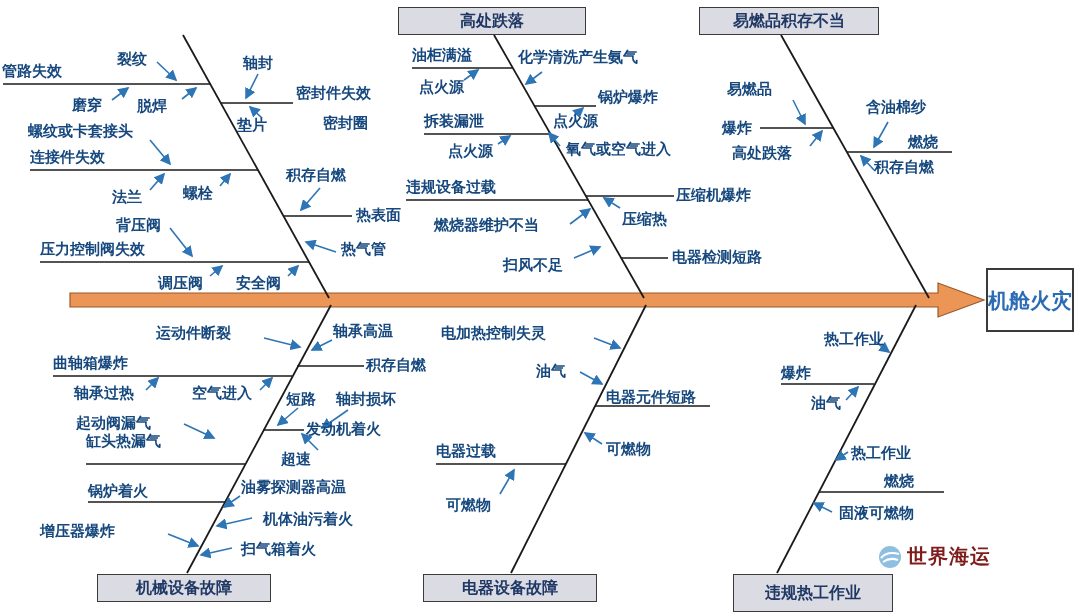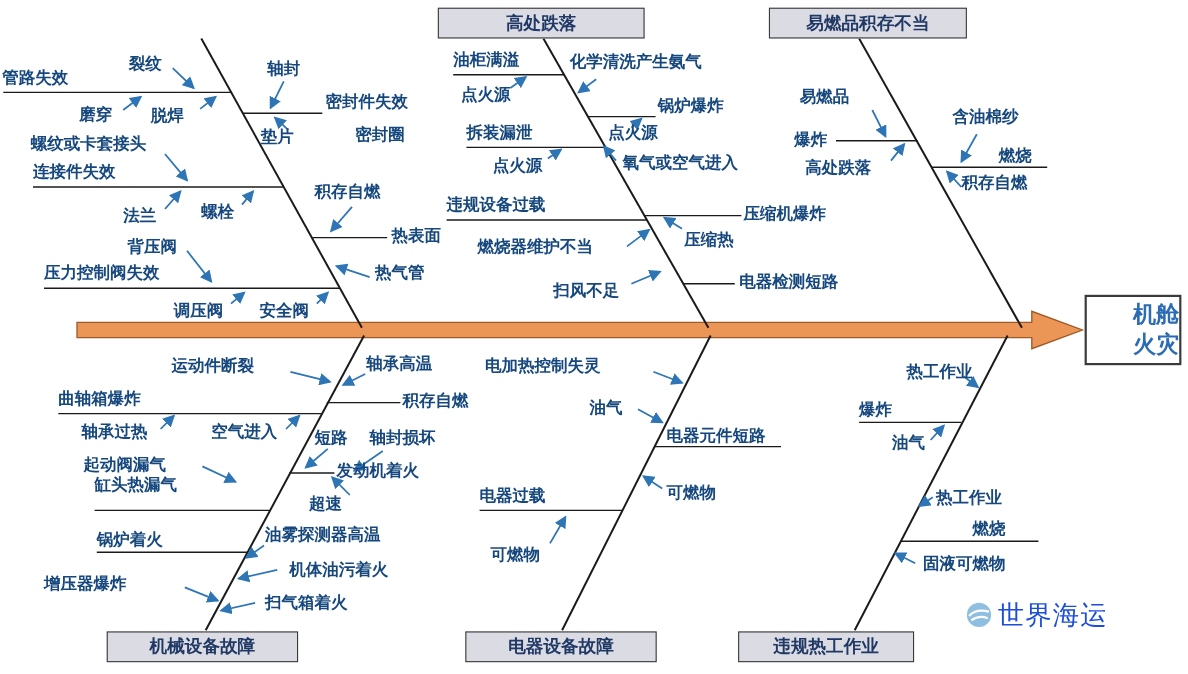--- a/index.html
+++ b/index.html
@@ -4,25 +4,25 @@
 <style>
   html,body{margin:0;padding:0;background:#fff;}
   .stage{position:relative;width:1080px;height:613px;background:#ffffff;overflow:hidden;
          font-family:"Liberation Sans","DejaVu Sans",sans-serif;}
   .lbl{position:absolute;white-space:nowrap;font-size:15px;font-weight:bold;
        color:#16487E;line-height:18px;}
   .cat{position:absolute;display:flex;align-items:center;justify-content:center;
        background:#DBDBE4;border:1px solid #3a3a3a;color:#1F3864;font-weight:bold;
        font-size:16px;box-sizing:border-box;}
   .effect{position:absolute;border:2px solid #3a3a3a;background:#fff;display:flex;
-          flex-direction:column;align-items:flex-end;justify-content:center;
+          align-items:center;justify-content:center;
           color:#2B6CB5;font-weight:bold;font-size:21px;line-height:27px;box-sizing:border-box;}
   svg.lines{position:absolute;left:0;top:0;}
   .wm{position:absolute;left:878px;top:543px;display:flex;align-items:center;gap:5px;}
-  .wm-text{font-size:24px;font-weight:normal;color:#1d4ed8;letter-spacing:1px;}
+  .wm-text{font-size:20px;font-weight:bold;color:#7f1d1d;letter-spacing:1px;}
 </style>
 </head>
 <body>
 
 <div class="stage">
 
   <svg class="lines" width="1080" height="613" viewBox="0 0 1080 613">
     <defs>
       <marker id="ab" viewBox="0 0 10 10" refX="8.5" refY="5" markerWidth="7" markerHeight="7" orient="auto">
         <path d="M0,0 L10,5 L0,10 z" fill="#2E75B6"></path>
@@ -113,21 +113,21 @@
       <line x1="846" y1="400" x2="858" y2="387" marker-end="url(#ab)"></line>
       <line x1="848" y1="452" x2="836" y2="460" marker-end="url(#ab)"></line>
       <line x1="832" y1="512" x2="814" y2="503" marker-end="url(#ab)"></line>
     </g>
   </svg>
 
   <div class="cat" style="left:398px;top:7px;width:188px;height:28px">高处跌落</div>
   <div class="cat" style="left:699px;top:7px;width:180px;height:28px">易燃品积存不当</div>
   <div class="cat" style="left:97px;top:574px;width:174px;height:28px">机械设备故障</div>
   <div class="cat" style="left:423px;top:574px;width:174px;height:28px">电器设备故障</div>
-  <div class="cat" style="left:671px;top:574px;width:160px;height:28px">违规热工作业</div>
+  <div class="cat" style="left:733px;top:574px;width:160px;height:38px">违规热工作业</div>
 
   <div class="effect" style="left:986px;top:268px;width:88px;height:64px">
     <span>机舱</span>
     <span>火灾</span>
   </div>
 
   <span class="lbl" style="left:117px;top:50px">裂纹</span>
   <span class="lbl" style="left:2px;top:62px">管路失效</span>
   <span class="lbl" style="left:72px;top:96px">磨穿</span>
   <span class="lbl" style="left:137px;top:97px">脱焊</span>

